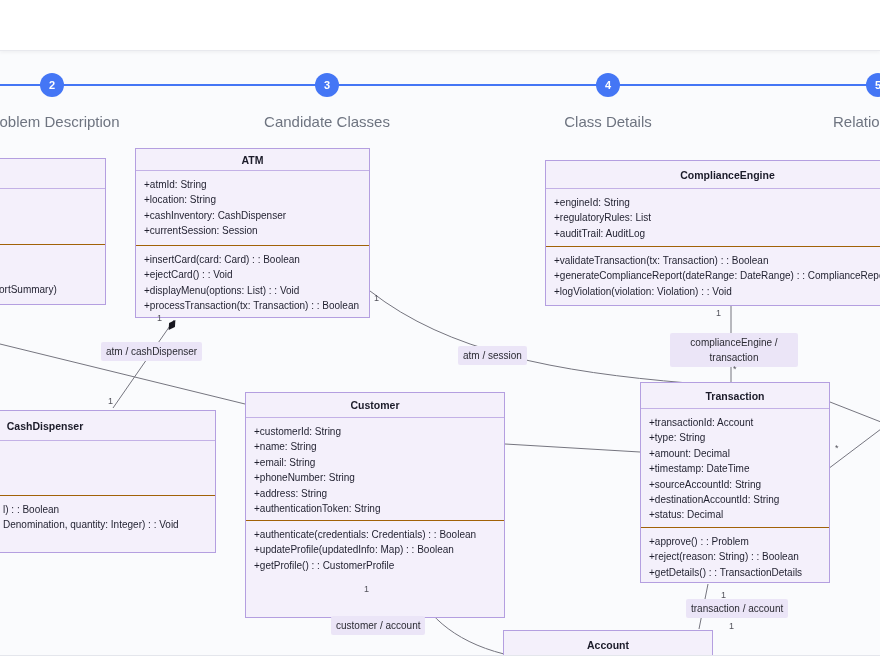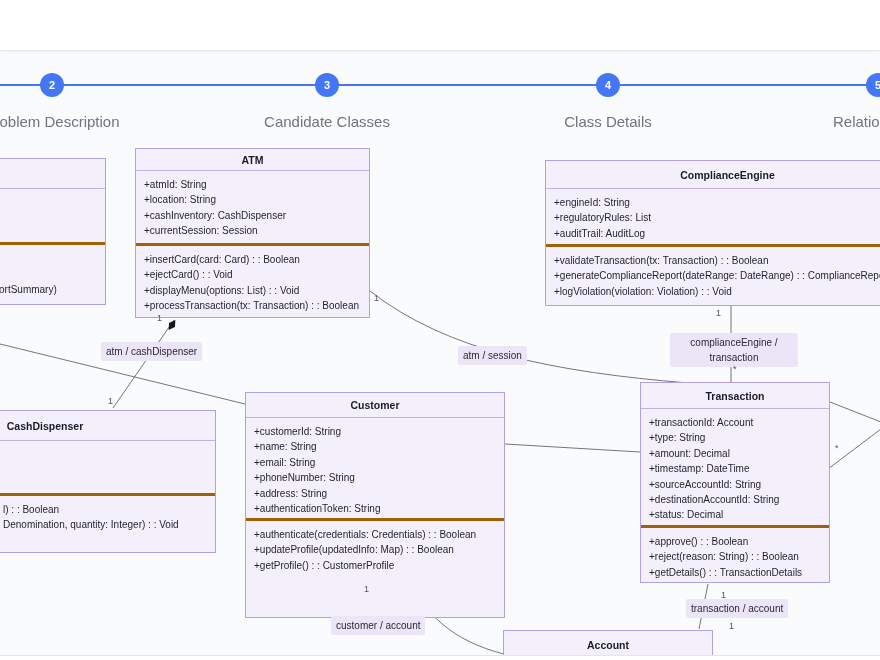--- a/index.html
+++ b/index.html
@@ -22,21 +22,21 @@
   #edges-svg { position:absolute; left:0; top:0; width:880px; height:660px; z-index:10; }
   #edges-svg path { stroke:#75757f; stroke-width:1; fill:none; }
   #edges-svg .diamond { fill:#17171f; stroke:none; }
 
   .uml-class { position:absolute; background:#f4f0fb; border:1px solid #b49fe0;
                z-index:20; color:#1f1f2e; font-size:10px; }
   .uml-header { display:flex; align-items:center; justify-content:center;
                 font-size:10.5px; font-weight:bold; color:#1b1b29;
                 border-bottom:1px solid #c3b1e6; overflow:hidden; }
   .uml-section { overflow:hidden; padding:6px 8px 0 8px; line-height:15.4px; white-space:nowrap; }
-  .uml-attrs { border-bottom:3px solid #a16207; }
+  .uml-attrs { border-bottom:1px solid #a16207; }
   .uml-line { height:15.4px; overflow:hidden; }
 
   .edge-label { position:absolute; background:#ebe5f7; color:#2b2b33; font-size:10px;
                 line-height:15px; padding:2px 5px; border-radius:2px; text-align:center;
                 z-index:25; white-space:nowrap; }
   .mult { position:absolute; font-size:9px; color:#52525b; z-index:28; }
 </style>
 </head>
 <body>
 
@@ -122,21 +122,21 @@
         <div class="uml-section uml-attrs" style="height: 119px; padding-left: 8px;">
           <div class="uml-line">+transactionId: Account</div>
           <div class="uml-line">+type: String</div>
           <div class="uml-line">+amount: Decimal</div>
           <div class="uml-line">+timestamp: DateTime</div>
           <div class="uml-line">+sourceAccountId: String</div>
           <div class="uml-line">+destinationAccountId: String</div>
           <div class="uml-line">+status: Decimal</div>
         </div>
         <div class="uml-section" style="height: 56px; padding-left: 8px;">
-          <div class="uml-line">+approve() : : Boolean</div>
+          <div class="uml-line">+approve() : : Problem</div>
           <div class="uml-line">+reject(reason: String) : : Boolean</div>
           <div class="uml-line">+getDetails() : : TransactionDetails</div>
         </div>
       </div>
       <div class="uml-class" style="left: 503px; top: 630px; width: 210px; height: 58px;">
         <div class="uml-header" style="height: 28px;">Account</div>
         <div class="uml-section uml-attrs" style="height: 30px; padding-left: 8px;"></div>
       </div>
     </div>
   <div id="labels-layer">

